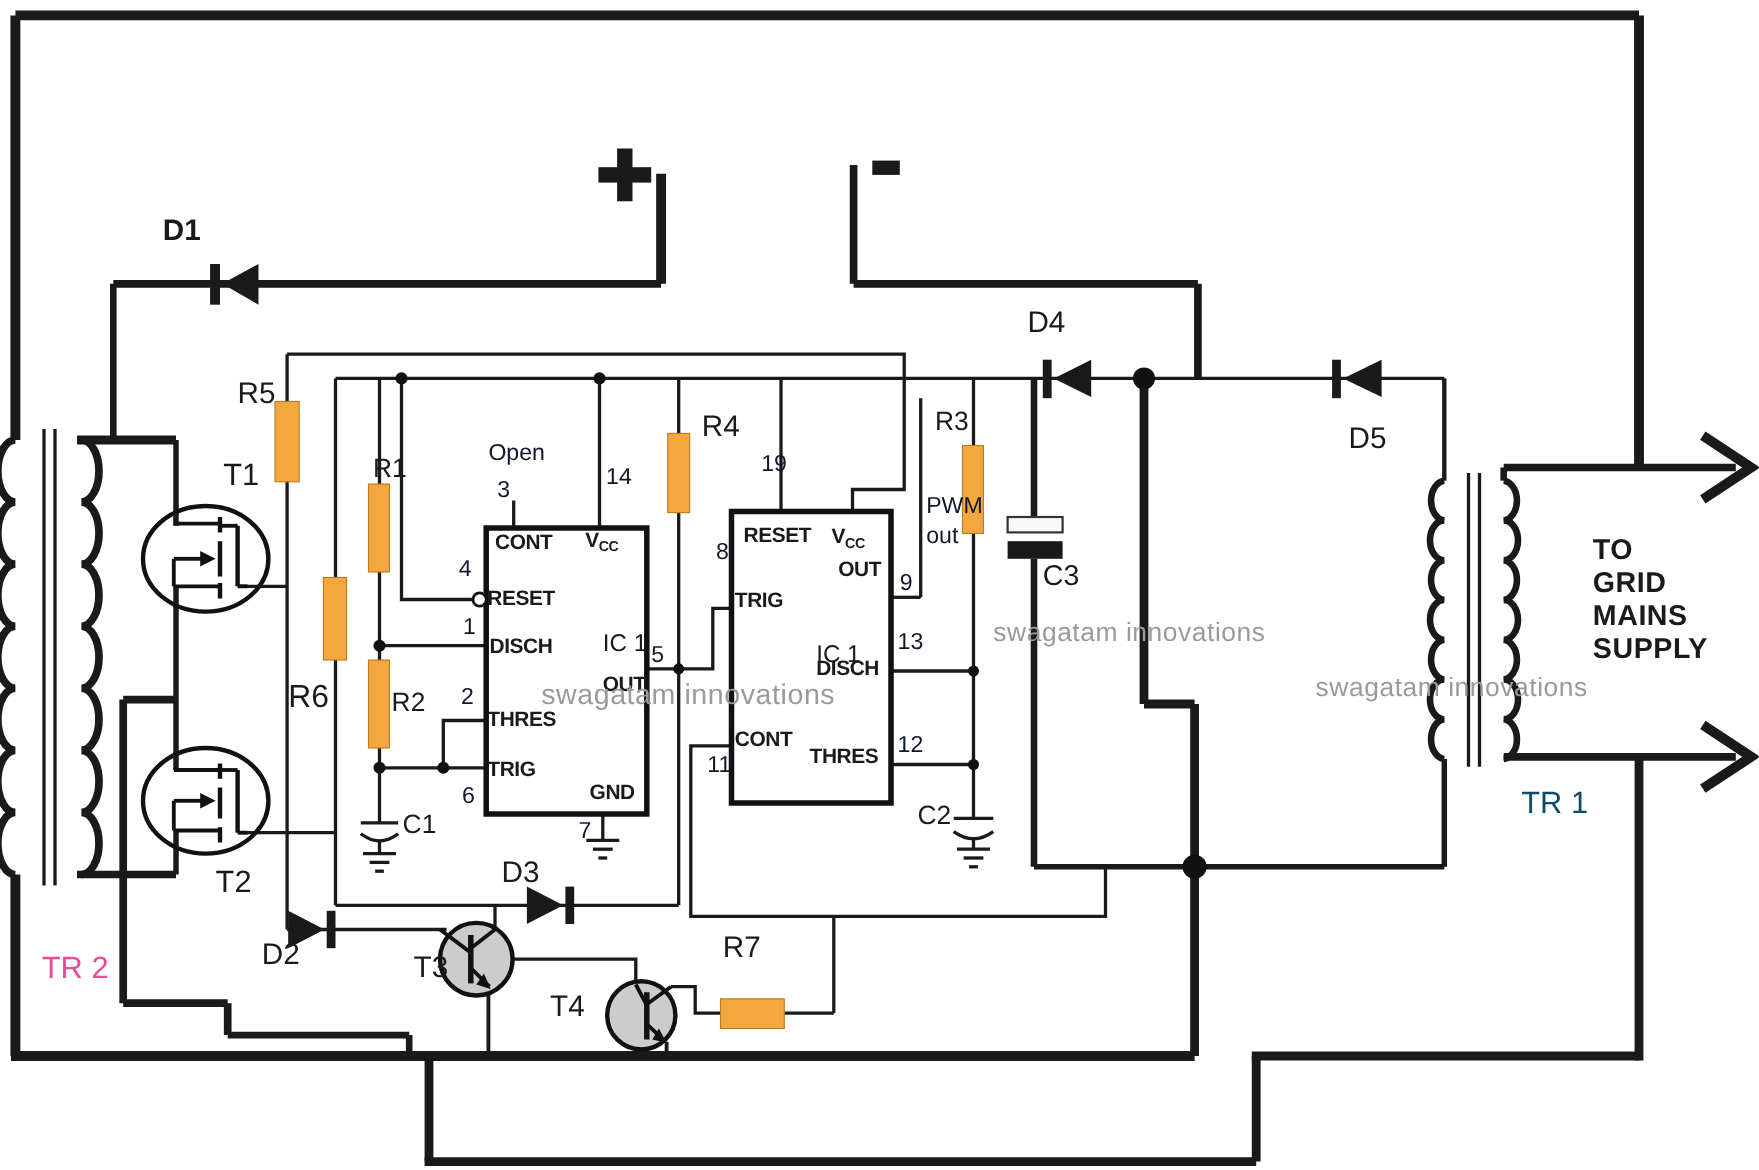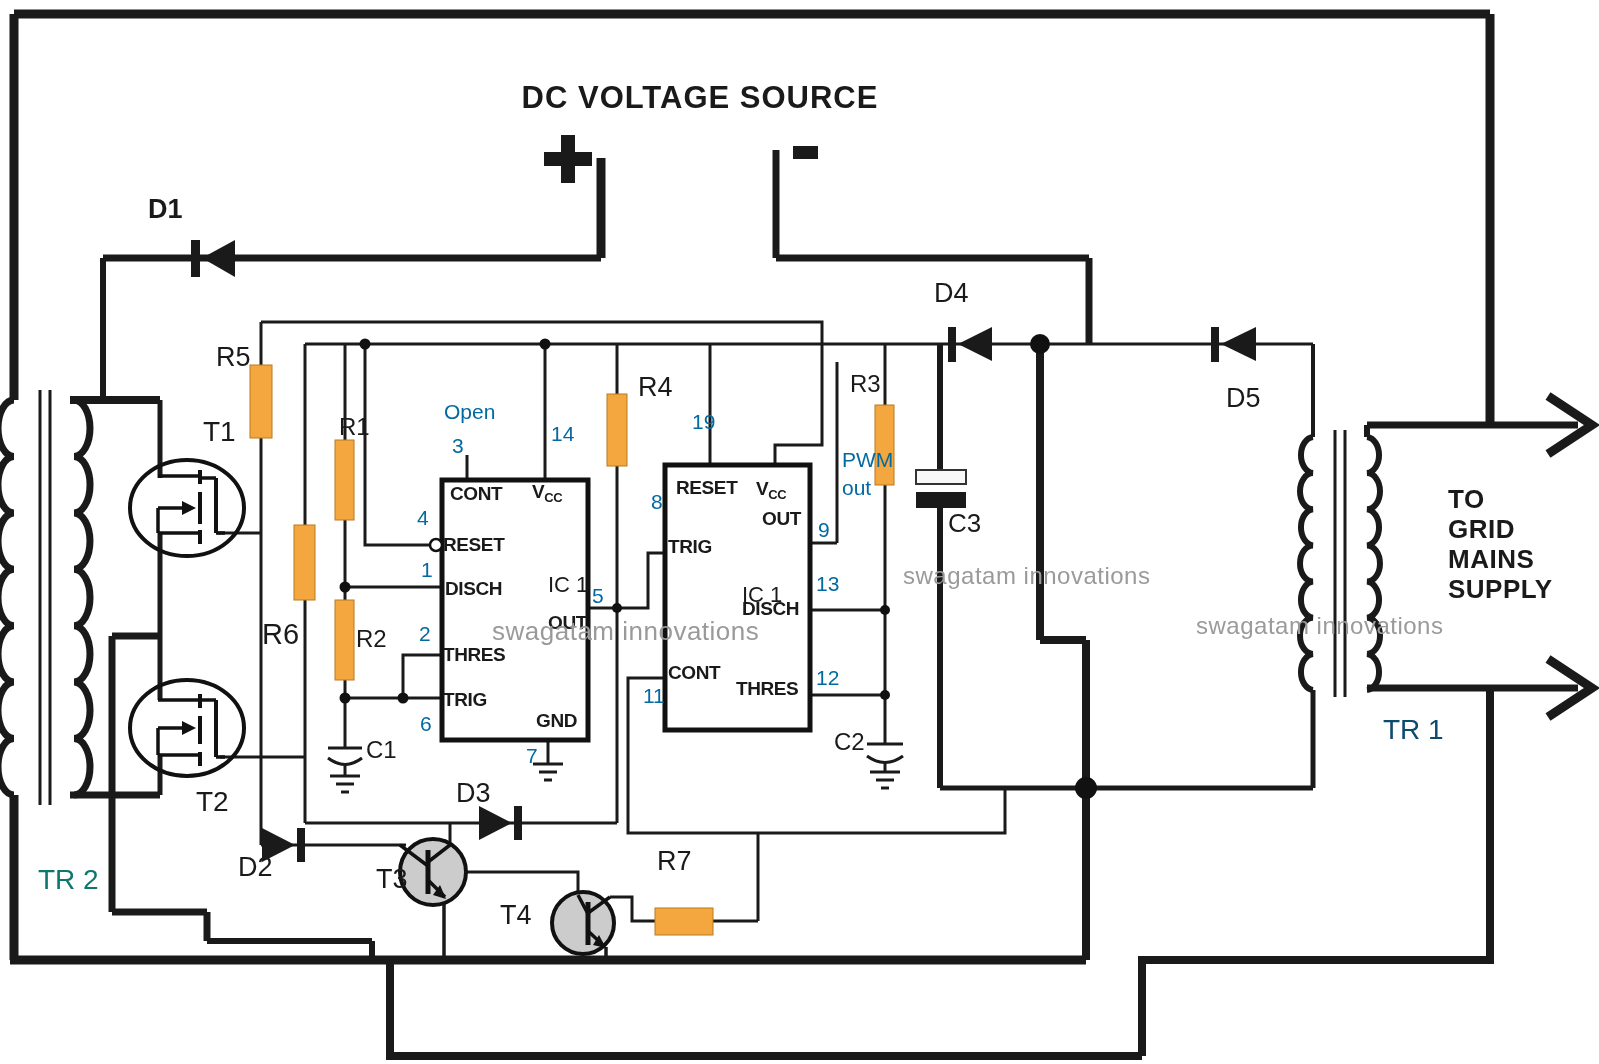--- a/index.html
+++ b/index.html
@@ -2,21 +2,21 @@
 <html><head>
 <meta charset="utf-8">
 <style>
   html,body{margin:0;padding:0;background:#fff;}
   #canvas{position:relative;width:1599px;height:1064px;background:#ffffff;overflow:hidden;
           font-family:"Liberation Sans",sans-serif;}
   svg{position:absolute;left:0;top:0;}
   .lbl{position:absolute;color:#1a1a1a;white-space:nowrap;font-family:"Liberation Sans",sans-serif;}
   .comp{font-size:27px;}
   .small{font-size:24px;}
-  .num{font-size:21px;color:#0369a1;}
+  .num{font-size:21px;color:#0f172a;}
   .pin{font-size:19px;font-weight:bold;letter-spacing:-0.4px;}
   .icname{font-size:22px;margin-left:36px;}
   .title{font-size:31px;font-weight:bold;letter-spacing:1px;}
   .grid{font-size:26px;font-weight:bold;letter-spacing:0.5px;}
   .wm{color:#9a9a9a;font-size:24px;letter-spacing:0.5px;}
   .term{font-weight:900;color:#1a1a1a;}
   .sub{font-size:13px;font-weight:bold;vertical-align:-4px;}
 </style>
 </head>
 <body>
@@ -263,21 +263,20 @@
     <circle cx="545" cy="344" r="5.5"></circle>
     <circle cx="345" cy="587" r="5.5"></circle>
     <circle cx="345" cy="698" r="5.5"></circle>
     <circle cx="403" cy="698" r="5.5"></circle>
     <circle cx="617" cy="608" r="5"></circle>
     <circle cx="885" cy="610" r="5"></circle>
     <circle cx="885" cy="695" r="5"></circle>
   </g>
 </svg>
 
-<div class="lbl title" style="left:515px;top:80px;width:370px;text-align:center;">DC VOLTAGE SOURCE</div>
 
 <div class="lbl term" style="left:148px;top:194px;font-size:27px;text-align:right;">D1</div>
 <div class="lbl comp" style="left:238px;top:852px;">D2</div>
 <div class="lbl comp" style="left:456px;top:778px;">D3</div>
 <div class="lbl comp" style="left:934px;top:278px;">D4</div>
 <div class="lbl comp" style="left:1226px;top:383px;">D5</div>
 
 <div class="lbl small" style="left:339px;top:413px;">R1</div>
 <div class="lbl small" style="left:356px;top:625px;">R2</div>
 <div class="lbl small" style="left:850px;top:370px;">R3</div>
@@ -288,21 +287,21 @@
 
 <div class="lbl small" style="left:366px;top:736px;">C1</div>
 <div class="lbl small" style="left:834px;top:728px;">C2</div>
 <div class="lbl" style="left:948px;top:508px;font-size:26px;">C3</div>
 
 <div class="lbl" style="left:203px;top:416px;font-size:28px;">T1</div>
 <div class="lbl" style="left:196px;top:786px;font-size:28px;">T2</div>
 <div class="lbl comp" style="left:376px;top:864px;">T3</div>
 <div class="lbl comp" style="left:500px;top:900px;">T4</div>
 
-<div class="lbl" style="left:38px;top:864px;font-size:28px;color:#0f766e;">TR 2</div>
+<div class="lbl" style="left:38px;top:864px;font-size:28px;color:#ec4899;">TR 2</div>
 <div class="lbl" style="left:1383px;top:714px;font-size:28px;color:#0c4a6e;">TR 1</div>
 
 <div class="lbl pin" style="left:450px;top:483px;">CONT</div>
 <div class="lbl pin" style="left:532px;top:481px;"><span>V</span><span class="sub">CC</span></div>
 <div class="lbl pin" style="left:443px;top:534px;">RESET</div>
 <div class="lbl pin" style="left:445px;top:578px;">DISCH</div>
 <div class="lbl icname" style="left:512px;top:572px;">IC 1</div>
 <div class="lbl pin" style="left:443px;top:644px;">THRES</div>
 <div class="lbl pin" style="left:443px;top:689px;">TRIG</div>
 <div class="lbl pin" style="left:548px;top:612px;">OUT</div>

